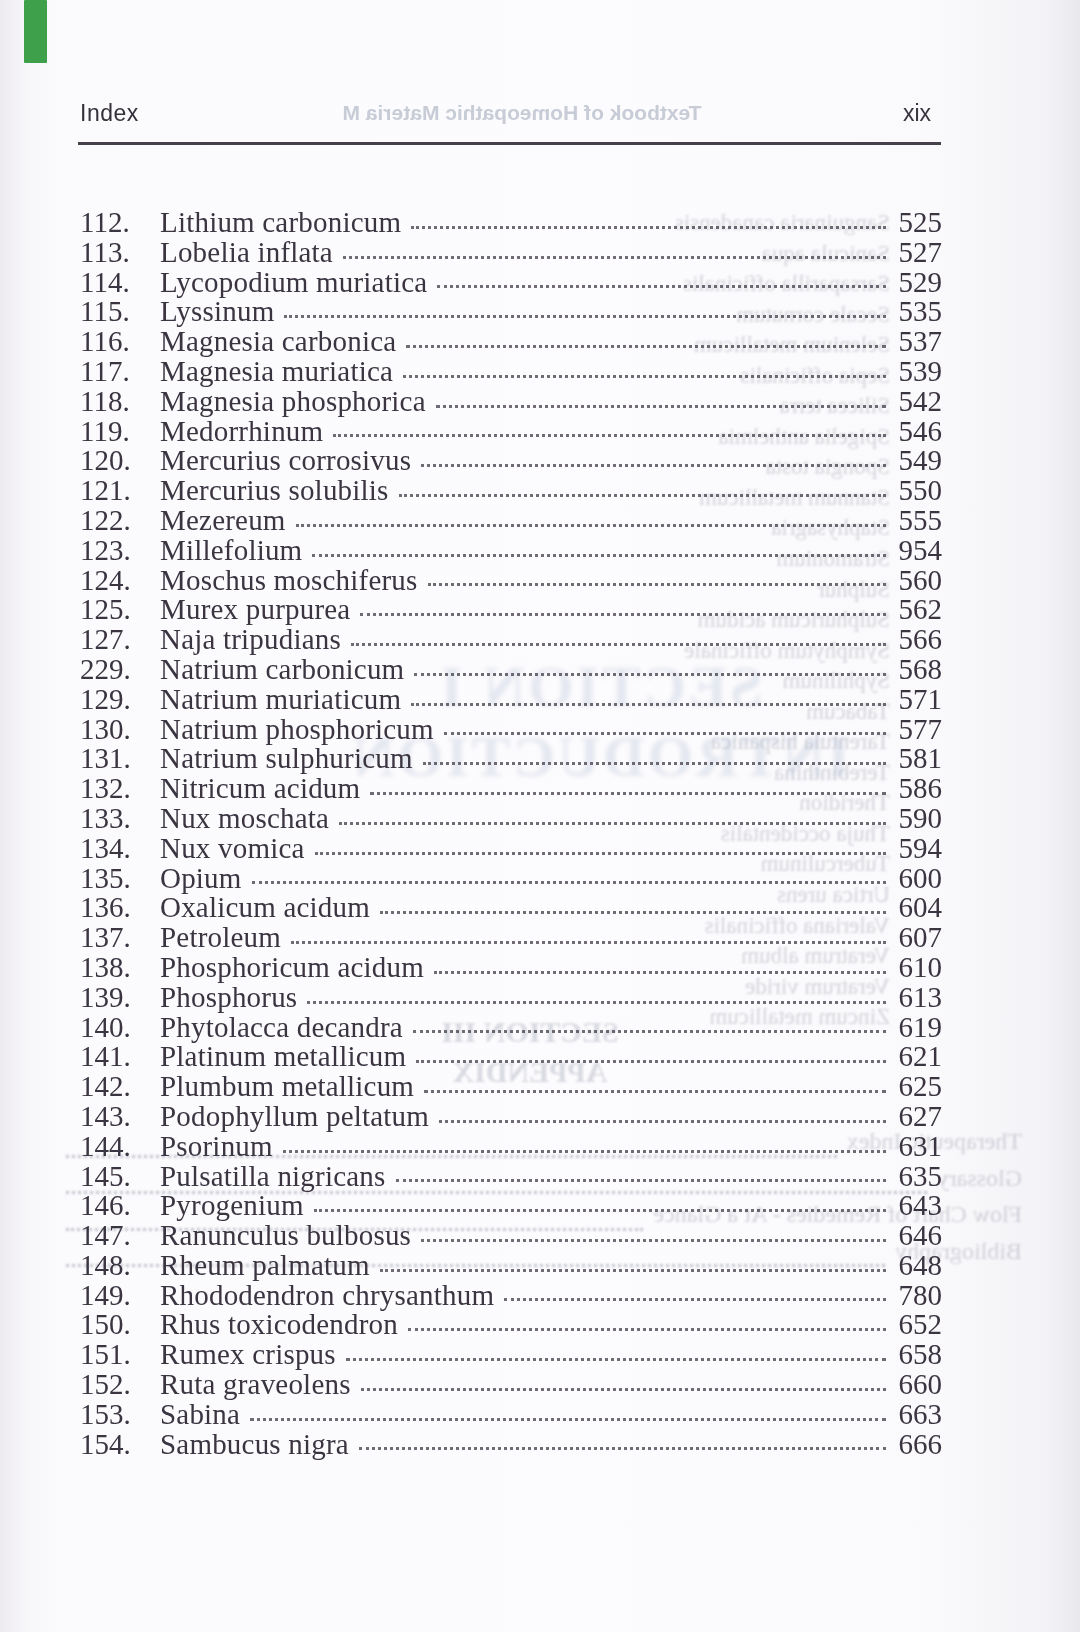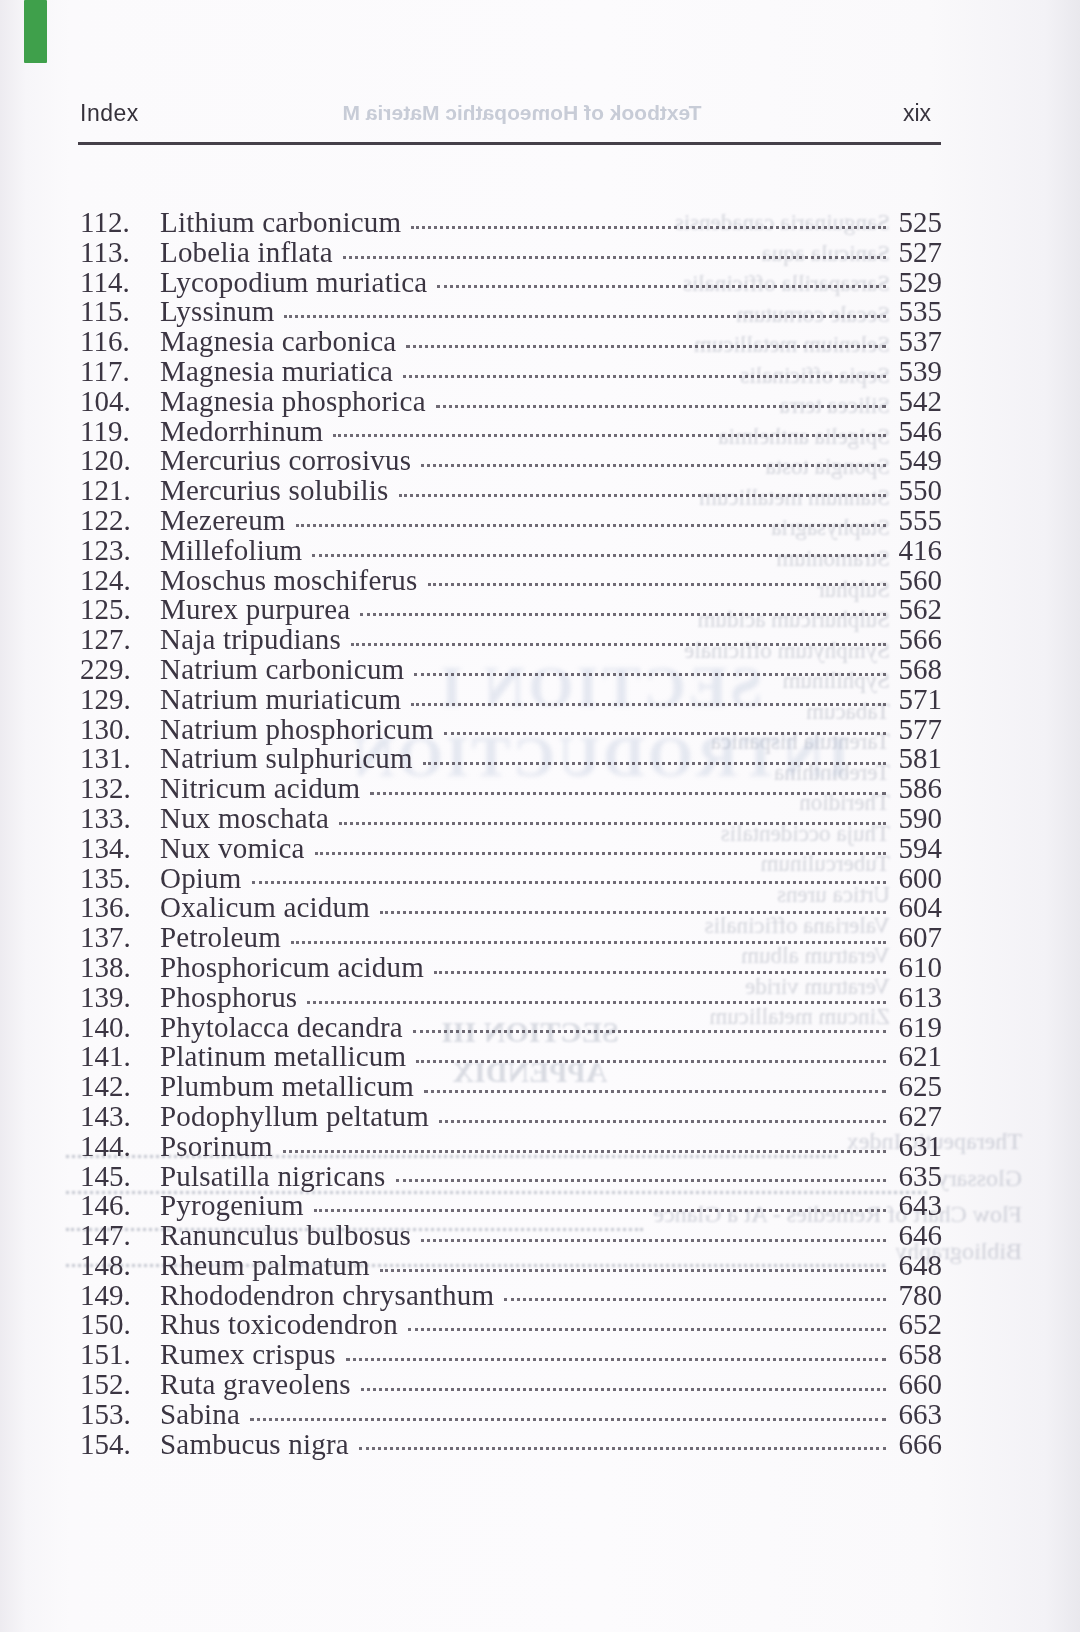--- a/index.html
+++ b/index.html
@@ -158,21 +158,21 @@
   </div>
 
   <div class="row">
     <span class="num">117.</span>
     <span class="name">Magnesia muriatica</span>
     <span class="leader"></span>
     <span class="page-num">539</span>
   </div>
 
   <div class="row">
-    <span class="num">104.</span>
+    <span class="num">118.</span>
     <span class="name">Magnesia phosphorica</span>
     <span class="leader"></span>
     <span class="page-num">542</span>
   </div>
 
   <div class="row">
     <span class="num">119.</span>
     <span class="name">Medorrhinum</span>
     <span class="leader"></span>
     <span class="page-num">546</span>
@@ -196,21 +196,21 @@
     <span class="num">122.</span>
     <span class="name">Mezereum</span>
     <span class="leader"></span>
     <span class="page-num">555</span>
   </div>
 
   <div class="row">
     <span class="num">123.</span>
     <span class="name">Millefolium</span>
     <span class="leader"></span>
-    <span class="page-num">416</span>
+    <span class="page-num">954</span>
   </div>
 
   <div class="row">
     <span class="num">124.</span>
     <span class="name">Moschus moschiferus</span>
     <span class="leader"></span>
     <span class="page-num">560</span>
   </div>
 
   <div class="row">

